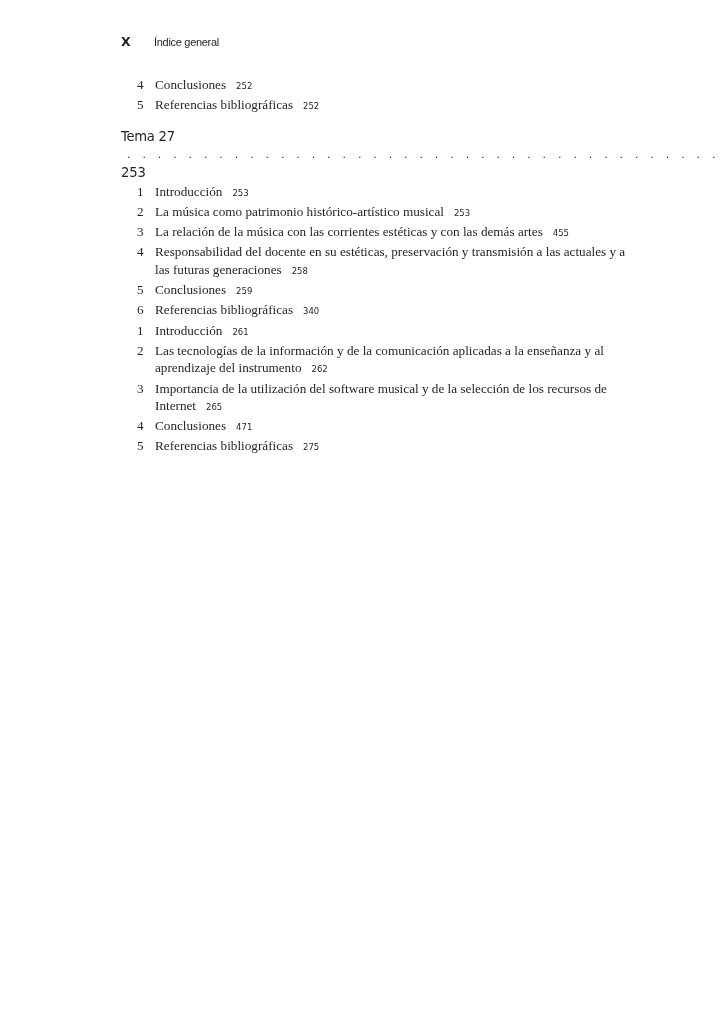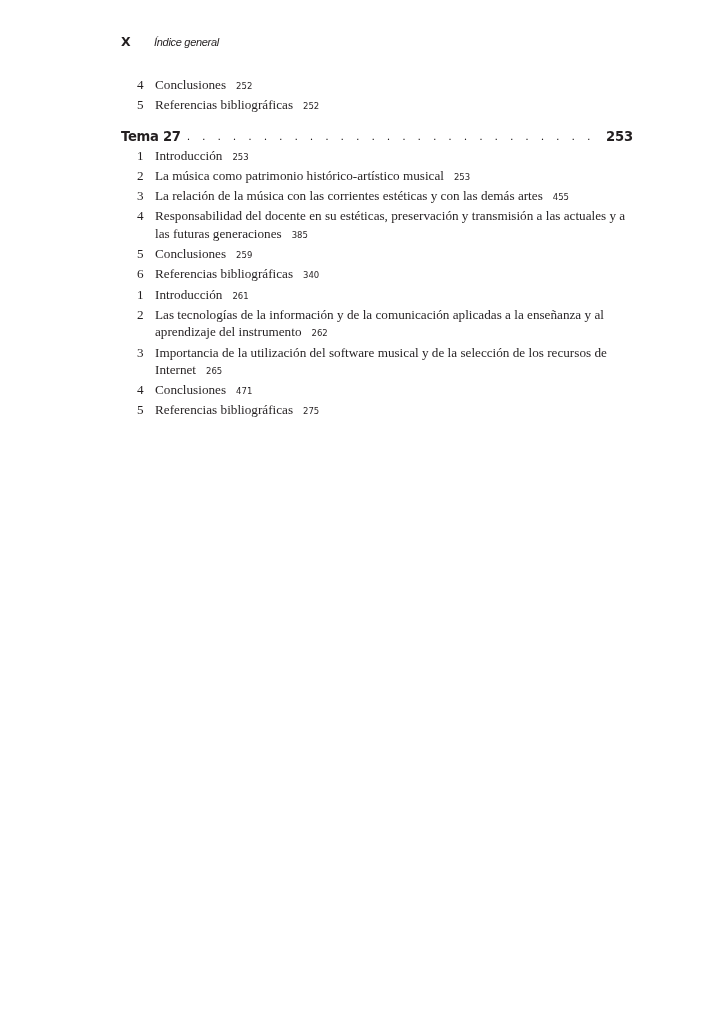--- a/index.html
+++ b/index.html
@@ -1,24 +1,24 @@
 <!DOCTYPE html>
 <html><head>
   <meta charset="utf-8">
   <style>
     html, body { margin: 0; padding: 0; background: #ffffff; }
     body { width: 723px; height: 1024px; position: relative; overflow: hidden; color: #231f20; }
     .page-header { position: absolute; top: 34px; left: 121px; height: 16px; }
     .folio { position: absolute; left: 0; top: 0; font-family: "DejaVu Sans", sans-serif; font-weight: bold; font-size: 12.5px; }
-    .running-title { position: absolute; left: 33px; top: 2px; font-family: "Liberation Sans", sans-serif; font-style: italic; font-size: 11px; white-space: nowrap; letter-spacing: -0.3px; }
+    .running-title { position: absolute; left: 33px; top: 2px; font-family: "Liberation Sans", sans-serif; font-size: 11px; white-space: nowrap; letter-spacing: -0.3px; }
     .toc { position: absolute; top: 76px; left: 121px; width: 512px; }
     .entry { position: relative; padding-left: 34px; font-family: "Liberation Serif", serif; font-size: 13.2px; line-height: 17.3px; margin-bottom: 1px; }
     .entry .num { position: absolute; left: 16px; top: 0; }
     .entry .page { font-family: "DejaVu Sans", sans-serif; font-size: 8.5px; margin-left: 10px; }
-    .tema { display: flex; align-items: center; font-family: "DejaVu Sans", sans-serif; font-weight: bold; font-size: 13.2px; line-height: 18px; margin-top: 12px; margin-bottom: 1px; }
+    .tema { display: flex; align-items: flex-start; font-family: "DejaVu Sans", sans-serif; font-weight: normal; font-size: 13.2px; line-height: 18px; margin-top: 12px; margin-bottom: 1px; flex-direction: column; }
     .tema .label { white-space: nowrap; letter-spacing: -0.3px; }
     .tema .leader { flex: 1; overflow: hidden; white-space: nowrap; font-weight: normal; font-size: 11px; letter-spacing: 4.2px; margin: 0 6px 0 6px; color: #231f20; }
     .tema .leader::before { content: ". . . . . . . . . . . . . . . . . . . . . . . . . . . . . . . . . . . . . . . . . . . . . . . . . . . . . . . . . . . . . . . . . . . . . . . . . . . . ."; }
     .tema .tpage { white-space: nowrap; letter-spacing: -0.2px; }
   </style>
 </head>
 <body>
 
 <div class="page-header">
   <span class="folio">X</span>
@@ -49,21 +49,21 @@
   <div class="entry">
     <span class="num">2</span>
     <span>La música como patrimonio histórico-artístico musical</span><span class="page">253</span>
   </div>
   <div class="entry">
     <span class="num">3</span>
     <span>La relación de la música con las corrientes estéticas y con las demás artes</span><span class="page">455</span>
   </div>
   <div class="entry">
     <span class="num">4</span>
-    <span>Responsabilidad del docente en su estéticas, preservación y transmisión a las actuales y a las futuras generaciones</span><span class="page">385</span>
+    <span>Responsabilidad del docente en su estéticas, preservación y transmisión a las actuales y a las futuras generaciones</span><span class="page">258</span>
   </div>
   <div class="entry">
     <span class="num">5</span>
     <span>Conclusiones</span><span class="page">259</span>
   </div>
   <div class="entry">
     <span class="num">6</span>
     <span>Referencias bibliográficas</span><span class="page">340</span>
   </div>
 

